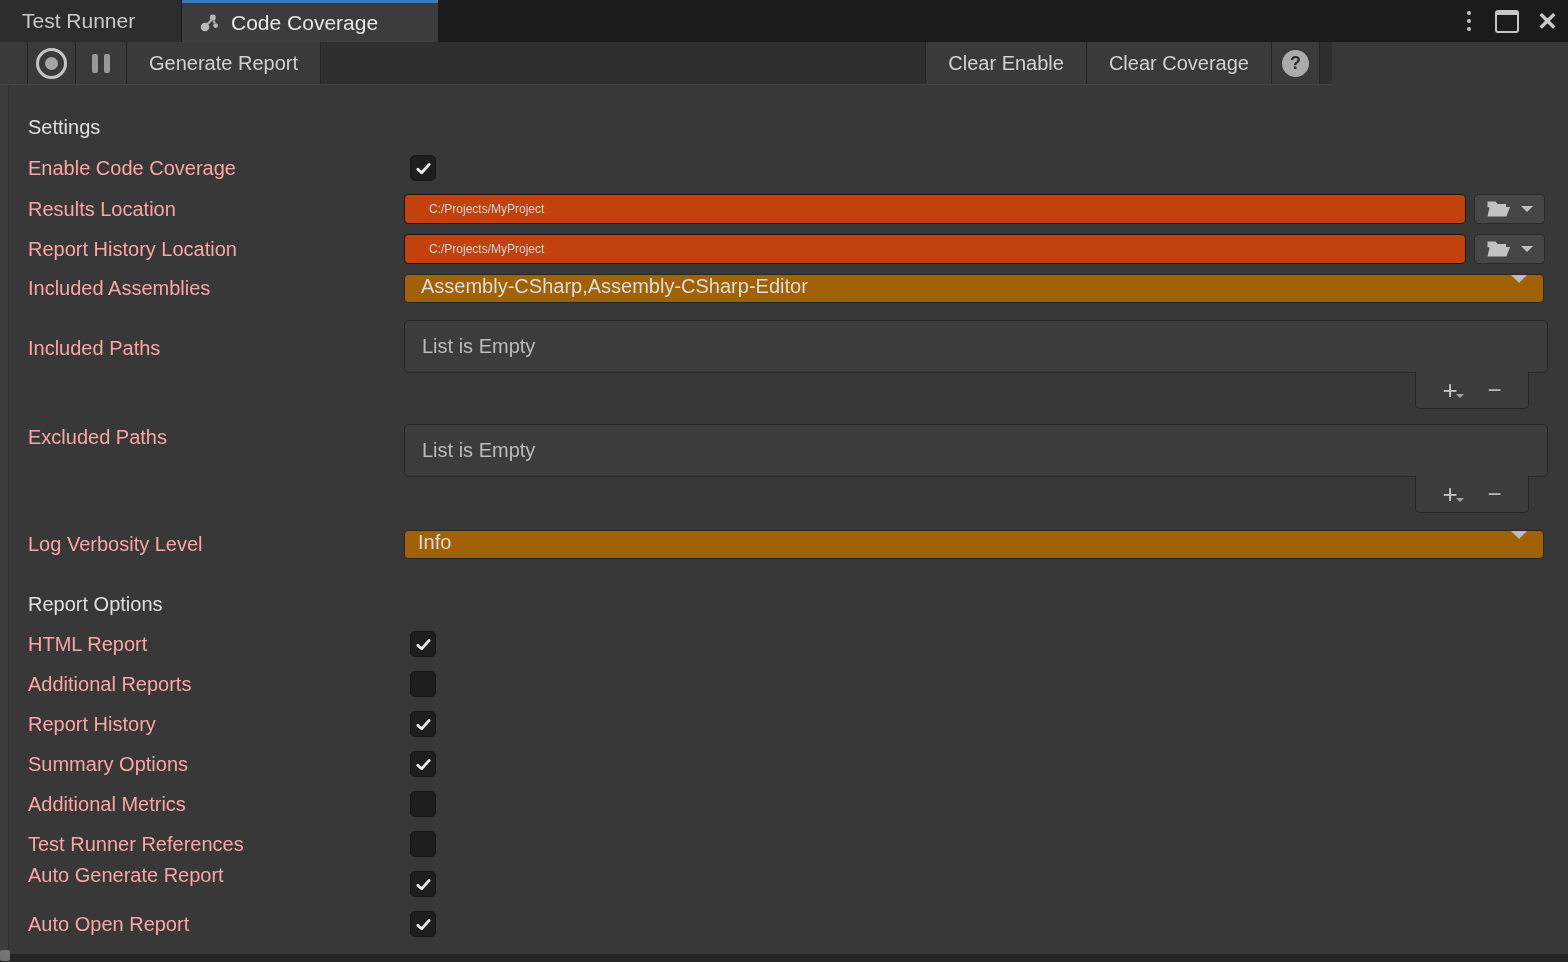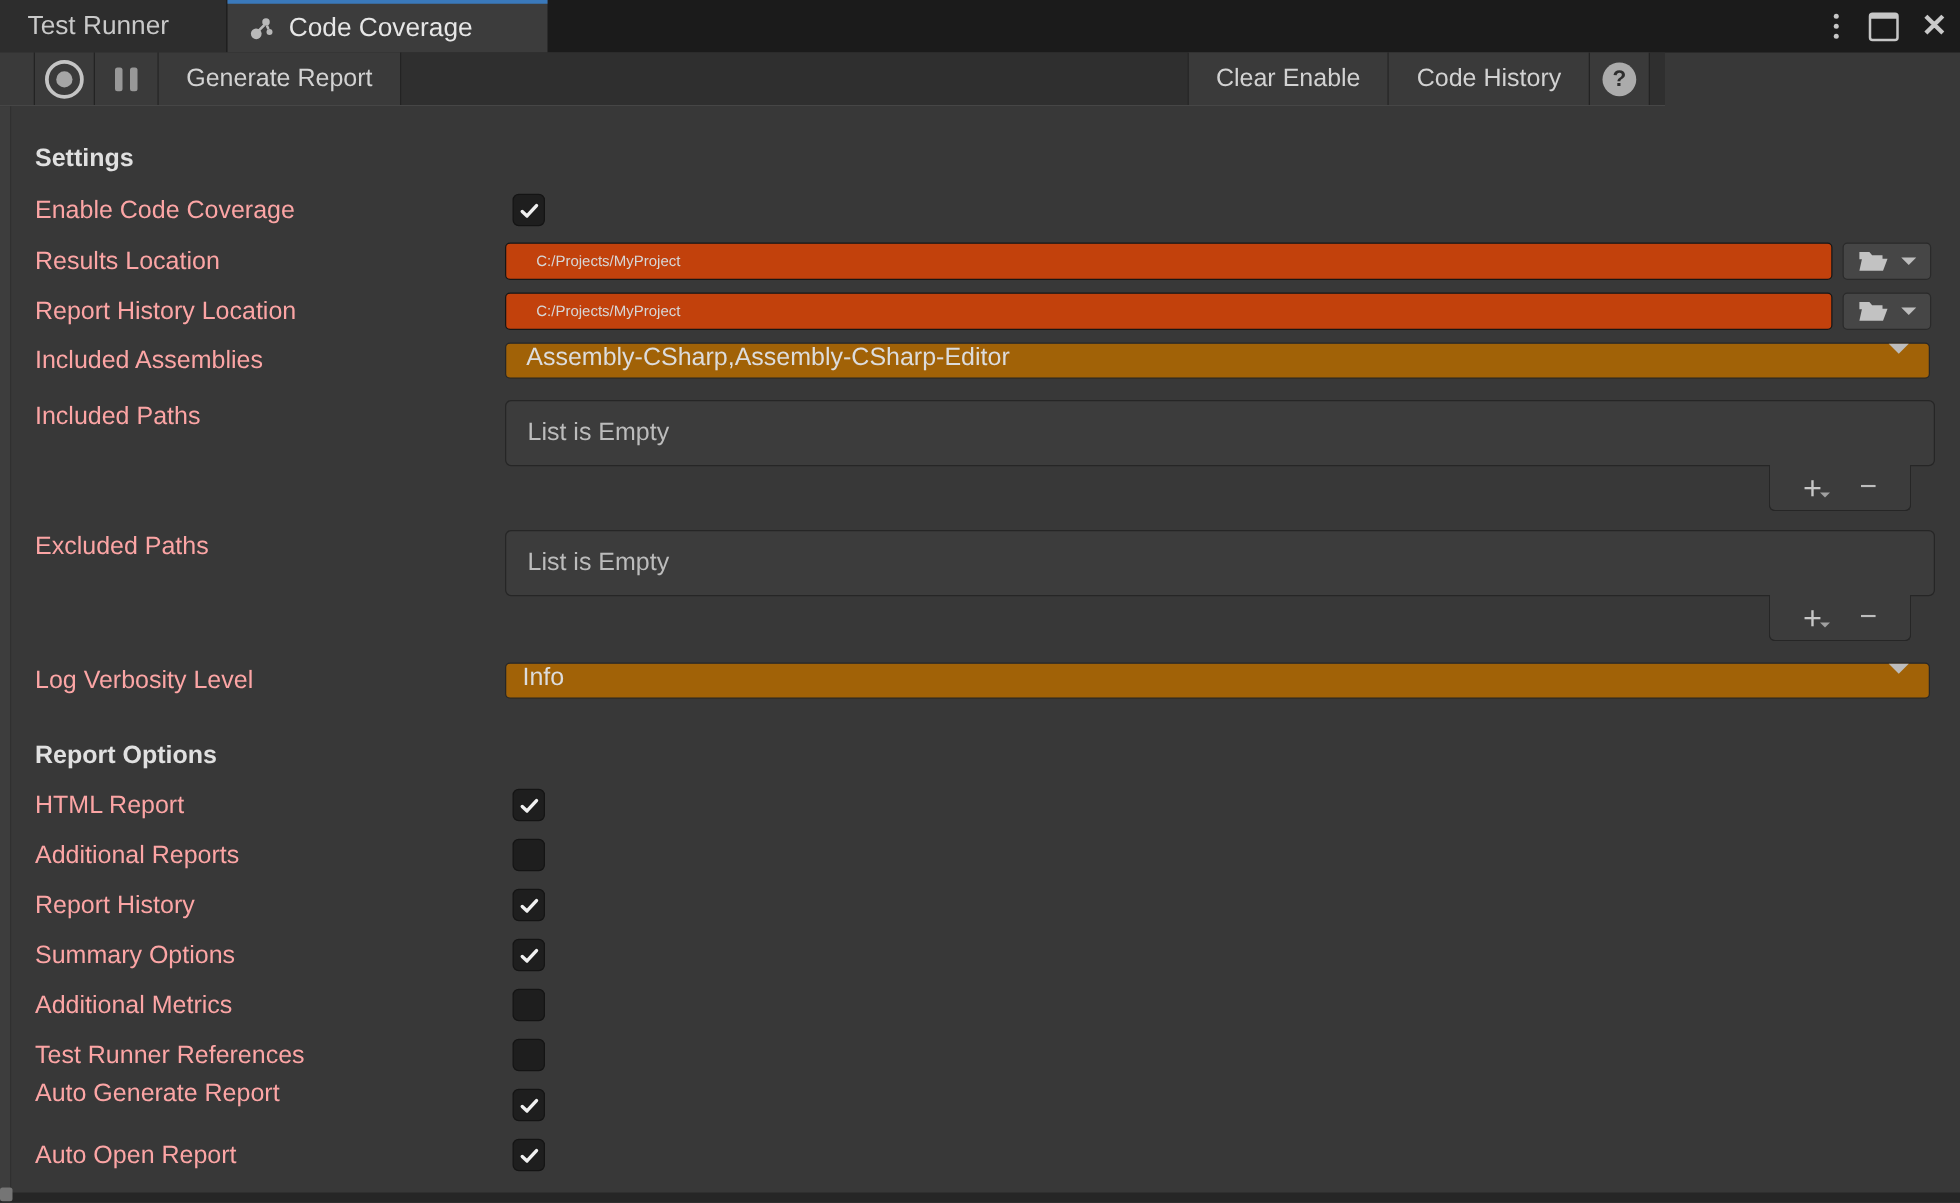--- a/index.html
+++ b/index.html
@@ -36,21 +36,21 @@
   .pause-bars { display:flex; gap:6px; }
   .pause-bars i { width:6px; height:19px; background:#989898; border-radius:2px; }
   .help-circle { width:27px; height:27px; border-radius:50%; background:#ABABAB; color:#2E2E2E; font-size:18px; font-weight:bold; display:flex; align-items:center; justify-content:center; }
 
   
   .content { position:absolute; left:0; top:85px; width:1568px; height:869px; background:#383838; }
   .left-strip { position:absolute; left:0; top:85px; width:8px; height:869px; background:#3D3D3D; border-right:1px solid #303030; }
   .bottom-strip { position:absolute; left:0; top:954px; width:1568px; height:8px; background:#262626; }
   .resize-grip { position:absolute; left:0; top:950px; width:10px; height:11px; background:#757575; border-radius:2px; }
 
-  .section-header { position:absolute; left:28px; height:26px; display:flex; align-items:center; font-size:20px; font-weight:bold; color:#E0E0E0; }
+  .section-header { position:absolute; left:28px; height:26px; display:flex; align-items:center; font-size:20px; font-weight:normal; color:#E0E0E0; }
   .row-label { position:absolute; left:28px; display:flex; align-items:center; font-size:20px; color:#fca5a5; height:29px; }
 
   .checkbox { position:absolute; width:26px; height:26px; box-sizing:border-box; background:#1E1E1E; border:1px solid #141414; border-radius:5px; display:flex; align-items:center; justify-content:center; cursor:default; }
   .checkbox .check { width:19px; height:19px; visibility:hidden; }
   .checkbox.checked .check { visibility:visible; }
   .checkbox .check path { stroke:#F0F0F0; stroke-width:2.3; fill:none; stroke-linecap:round; stroke-linejoin:round; }
 
   .text-field { position:absolute; box-sizing:border-box; background:#c2410c; border:1px solid #161616; border-radius:4px; display:flex; align-items:center; padding-left:24px; font-size:12px; color:#D6D6D6; }
 
   .browse-btn { position:absolute; box-sizing:border-box; width:71px; height:30px; background:#464646; border:1px solid #2A2A2A; border-radius:4px; display:flex; align-items:center; justify-content:center; gap:9px; }
@@ -107,21 +107,21 @@
       <div class="tb-seg" style="width:51px;">
         <div class="pause-bars">
             <i></i>
             <i></i>
           </div>
       </div>
       <div class="tb-seg tb-text">Generate Report</div>
     </div>
     <div class="tb-group tb-group-right">
       <div class="tb-seg tb-text">Clear Enable</div>
-      <div class="tb-seg tb-text">Code History</div>
+      <div class="tb-seg tb-text">Clear Coverage</div>
       <div class="tb-seg" style="width:48px;">
         <span class="help-circle">?</span>
       </div>
     </div>
   </div>
 
   <div class="content"></div>
   <div class="left-strip"></div>
 
   <div class="section-header" style="top:114px;">Settings</div>
@@ -152,21 +152,21 @@
     </svg>
     <span class="caret caret-small"></span>
   </div>
 
   <div class="row-label" style="top:274px;height:29px;">Included Assemblies</div>
   <div class="popup" style="left:404px;top:274px;width:1140px;height:29px;">
     <span class="popup-text">Assembly-CSharp,Assembly-CSharp-Editor</span>
     <span class="caret"></span>
   </div>
 
-  <div class="row-label" style="top:320px;height:27px;">Included Paths</div>
+  <div class="row-label" style="top:335px;height:27px;">Included Paths</div>
   <div class="list-box" style="left:404px;top:320px;width:1144px;height:53px;">
     <span>List is Empty</span>
   </div>
   <div class="list-footer" style="left:1415px;top:372px;">
     <div class="lf-btn">
       <span>+</span>
       <span class="caret caret-tiny"></span>
     </div>
     <div class="lf-btn">
       <span class="minus">−</span>

